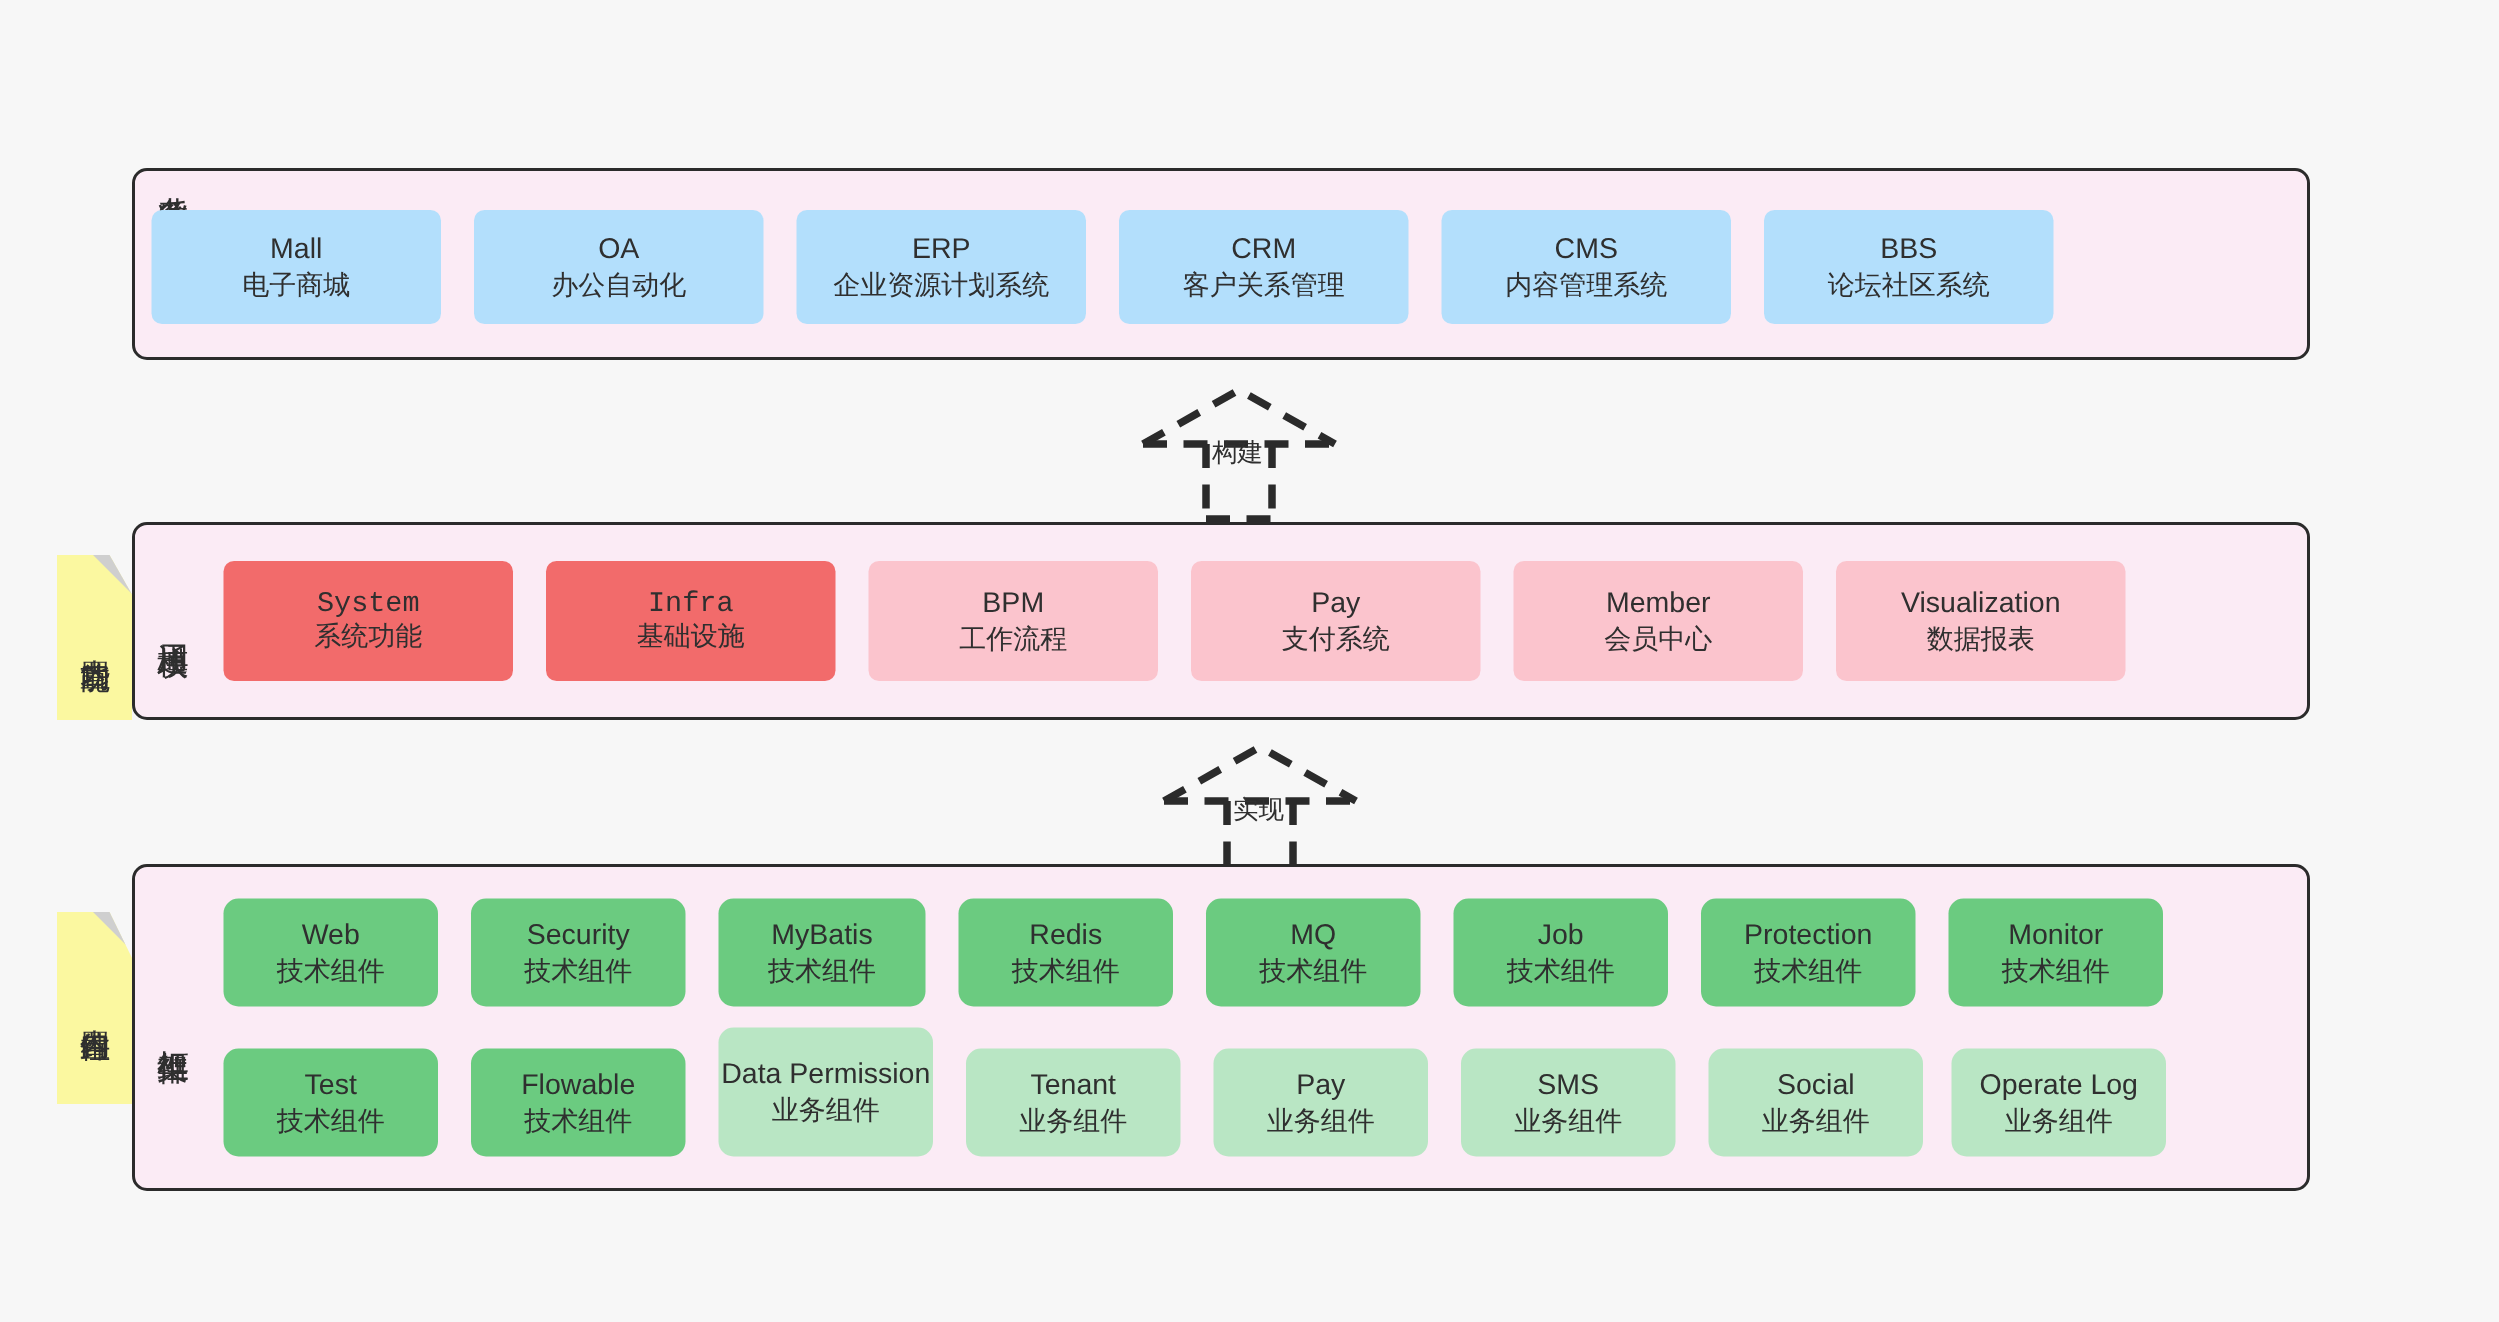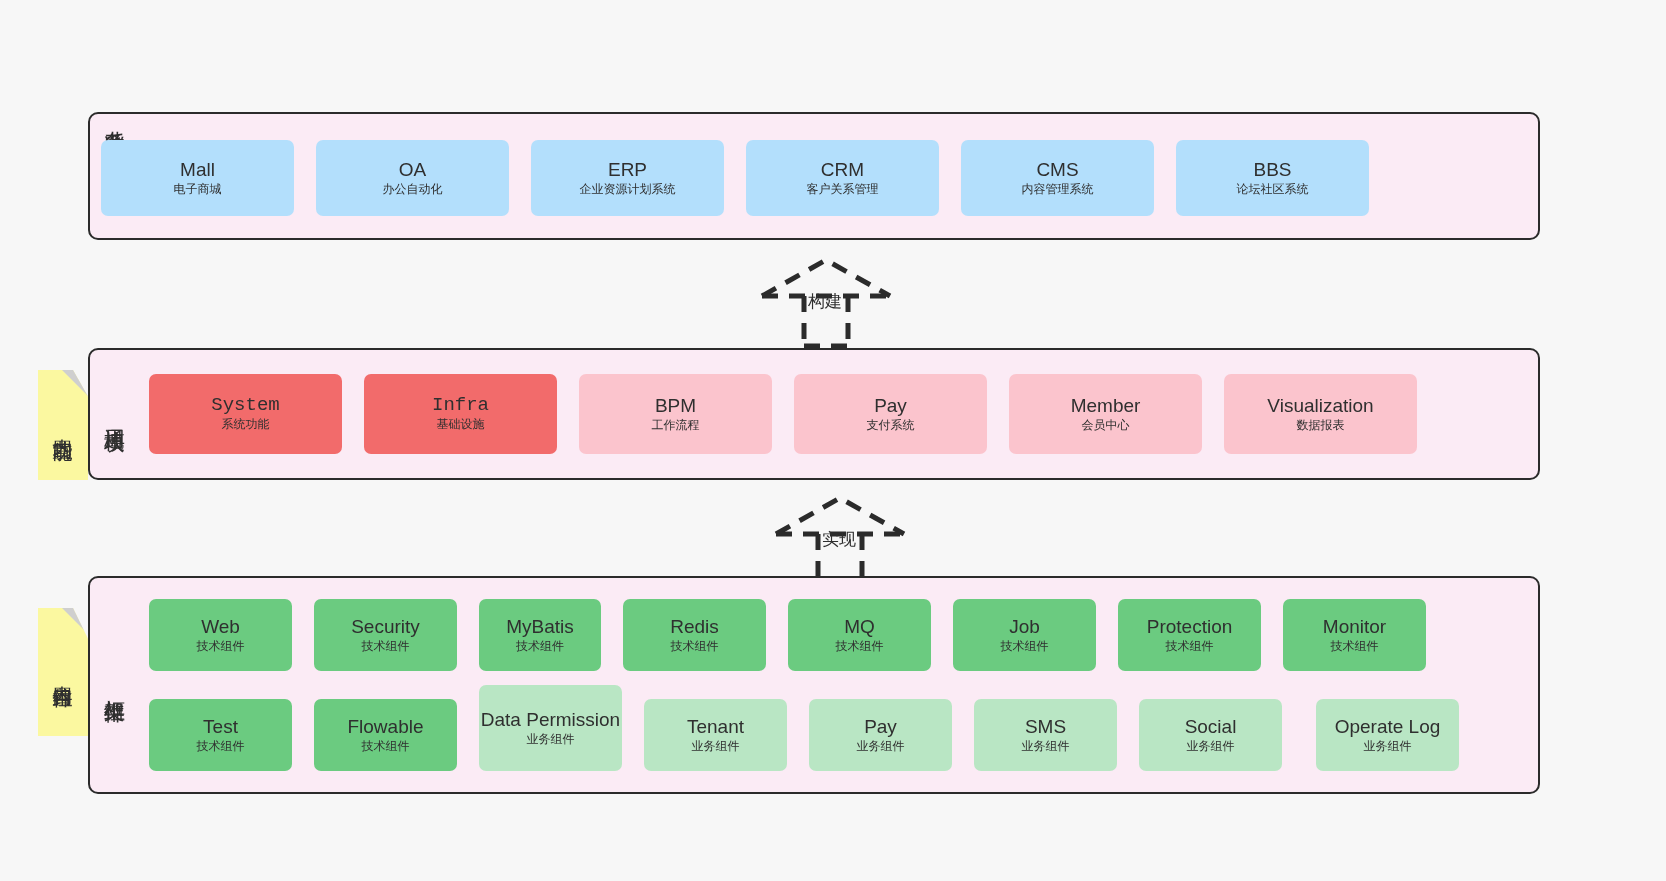--- a/index.html
+++ b/index.html
@@ -76,37 +76,37 @@
     text-align: center;
     color: #2f2f2f;
     line-height: 1.26;
     user-select: none;
   }
   .card .ln {
     display: block;
     white-space: nowrap;
   }
   .card .ln.en { font-size: 19px; }
-  .card .ln.cn { font-size: 12px; }
+  .card .ln.cn { font-size: 18px; }
   .card.wrap-en .ln.en { white-space: normal; }
 
   
   .cards-business .card {
     background: #b3dffc;
     height: 76px;
   }
   
   .card.mod-strong { background: #f26b6b; font-family: Liberation Mono, monospace; }
   .card.mod-soft   { background: #fbc4cd; }
   .cards-modules .card { height: 80px; }
 
   
   .card.fw-tech { background: #6bcb80; }
   .card.fw-biz  { background: #b9e6c4; }
-  .cards-framework .card { height: 72px; }
+  .cards-framework .card { height: 72px; border-radius: 10px; }
   .cards-framework .card.tall { height: 86px; }
 
   
   .note {
     position: absolute;
     background: #fbf8a0;
     box-sizing: border-box;
     display: flex;
     align-items: center;
     justify-content: center;
@@ -250,21 +250,21 @@
     <div class="layer-body two-rows cards-framework" id="cards-framework">
         <div class="row">
           <div class="card fw-tech" style="width: 143px; margin-left: 11px; margin-right: 11px;">
             <span class="ln en">Web</span>
             <span class="ln cn">技术组件</span>
           </div>
           <div class="card fw-tech" style="width: 143px; margin-left: 11px; margin-right: 11px;">
             <span class="ln en">Security</span>
             <span class="ln cn">技术组件</span>
           </div>
-          <div class="card fw-tech" style="width: 122px; margin-left: 11px; margin-right: 11px;">
+          <div class="card fw-tech" style="width: 138px; margin-left: 11px; margin-right: 11px;">
             <span class="ln en">MyBatis</span>
             <span class="ln cn">技术组件</span>
           </div>
           <div class="card fw-tech" style="width: 143px; margin-left: 11px; margin-right: 11px;">
             <span class="ln en">Redis</span>
             <span class="ln cn">技术组件</span>
           </div>
           <div class="card fw-tech" style="width: 143px; margin-left: 11px; margin-right: 11px;">
             <span class="ln en">MQ</span>
             <span class="ln cn">技术组件</span>
@@ -304,21 +304,21 @@
             <span class="ln cn">业务组件</span>
           </div>
           <div class="card fw-biz" style="width: 143px; margin-left: 11px; margin-right: 11px;">
             <span class="ln en">SMS</span>
             <span class="ln cn">业务组件</span>
           </div>
           <div class="card fw-biz" style="width: 143px; margin-left: 11px; margin-right: 11px;">
             <span class="ln en">Social</span>
             <span class="ln cn">业务组件</span>
           </div>
-          <div class="card fw-biz" style="width: 143px; margin-left: 23px; margin-right: 11px;">
+          <div class="card fw-biz" style="width: 143px; margin-left: 8px; margin-right: 11px;">
             <span class="ln en">Operate Log</span>
             <span class="ln cn">业务组件</span>
           </div>
         </div>
       </div>
   </div>
 
 </div>
 
 </body></html>

